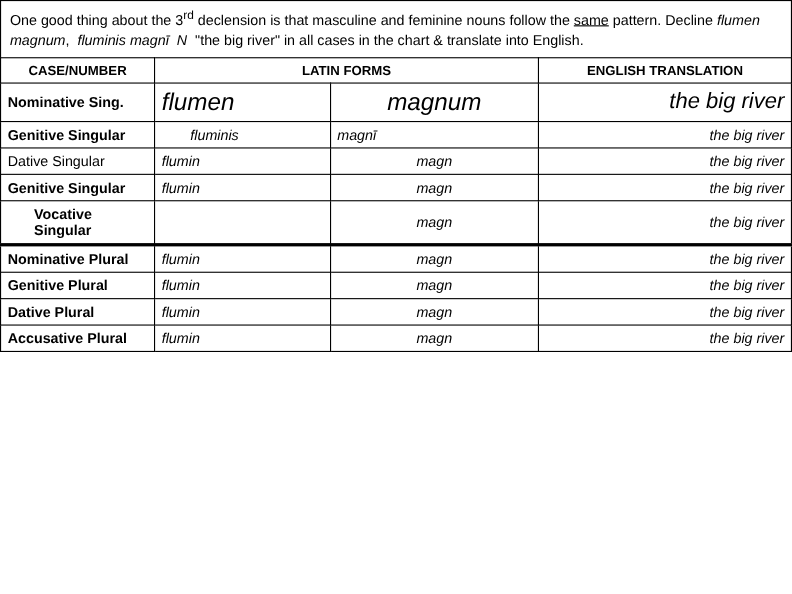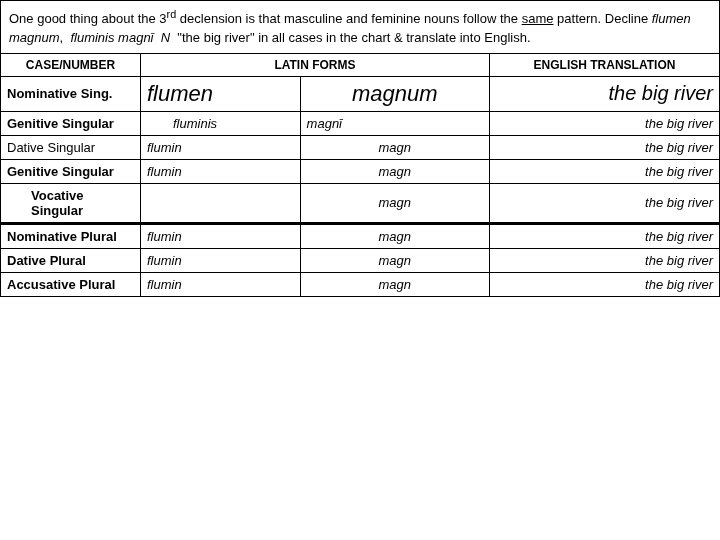--- a/index.html
+++ b/index.html
@@ -86,20 +86,26 @@
         <td style="font-style: italic; text-align: center;">magn</td>
         <td style="font-style: italic; text-align: right;">the big river</td>
       </tr>
       <tr style="border-top: 3px solid rgb(0, 0, 0);">
         <td style="font-weight: bold; font-size: 13px;">Nominative Plural</td>
         <td style="font-style: italic;">flumin</td>
         <td style="font-style: italic; text-align: center;">magn</td>
         <td style="font-style: italic; text-align: right;">the big river</td>
       </tr>
       <tr>
+        <td style="font-weight: bold; font-size: 13px;">Genitive Plural</td>
+        <td style="font-style: italic;">flumin</td>
+        <td style="font-style: italic; text-align: center;">magn</td>
+        <td style="font-style: italic; text-align: right;">the big river</td>
+      </tr>
+      <tr>
         <td style="font-weight: bold; font-size: 13px;">Dative Plural</td>
         <td style="font-style: italic;">flumin</td>
         <td style="font-style: italic; text-align: center;">magn</td>
         <td style="font-style: italic; text-align: right;">the big river</td>
       </tr>
       <tr>
         <td style="font-weight: bold; font-size: 13px;">Accusative Plural</td>
         <td style="font-style: italic;">flumin</td>
         <td style="font-style: italic; text-align: center;">magn</td>
         <td style="font-style: italic; text-align: right;">the big river</td>

